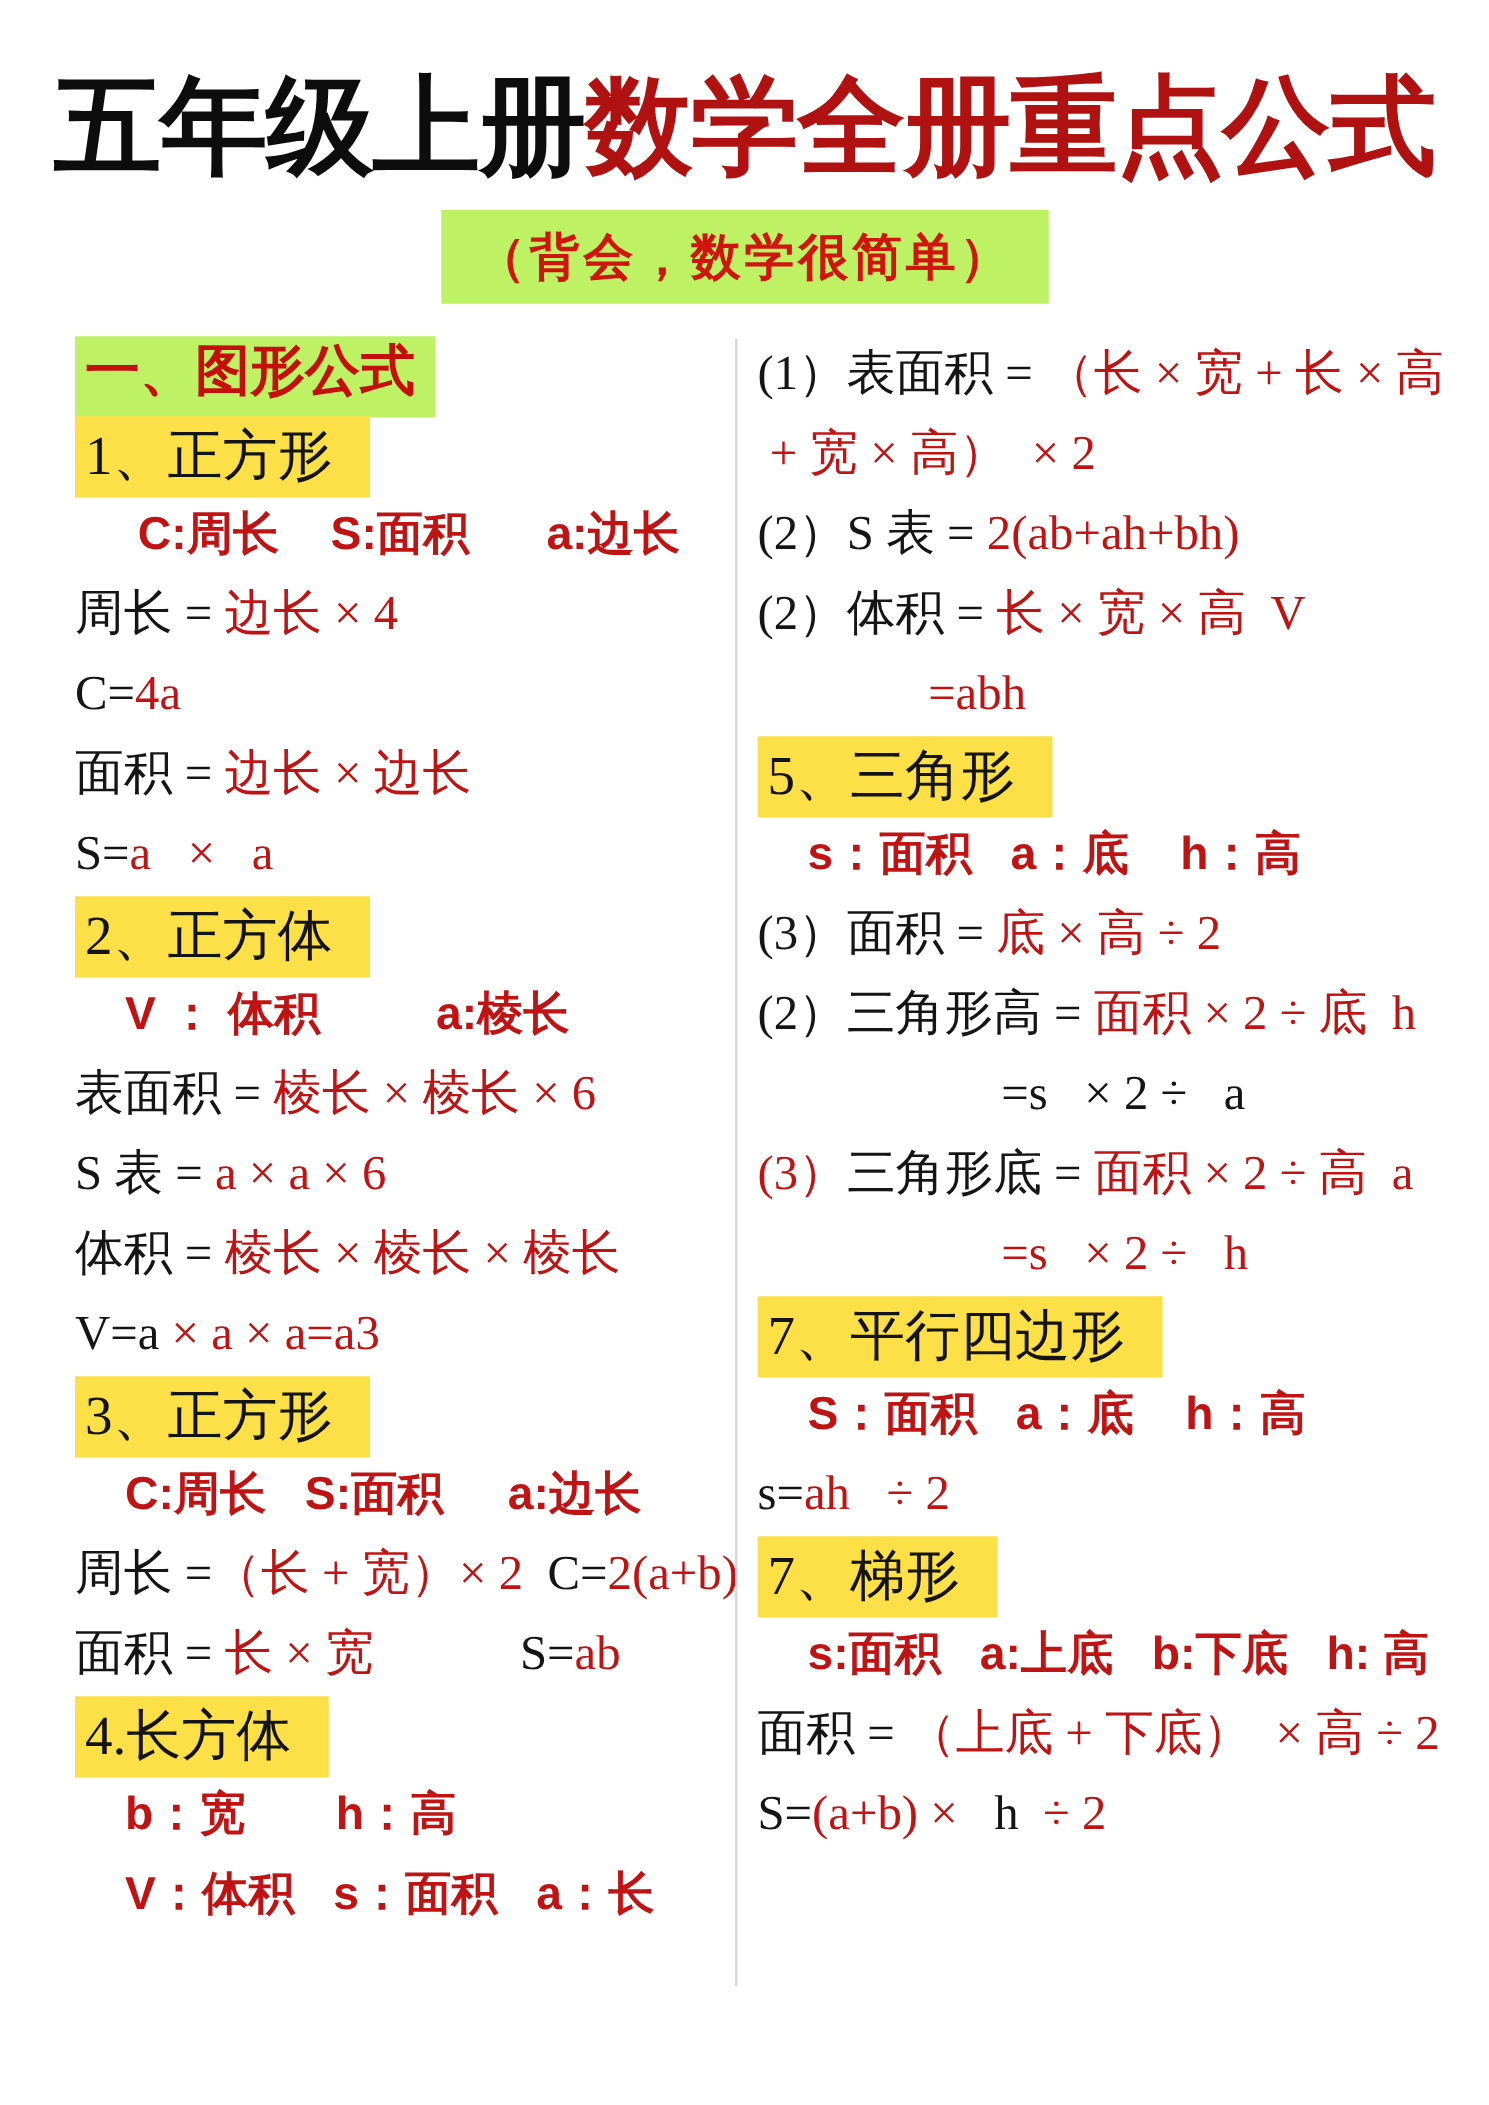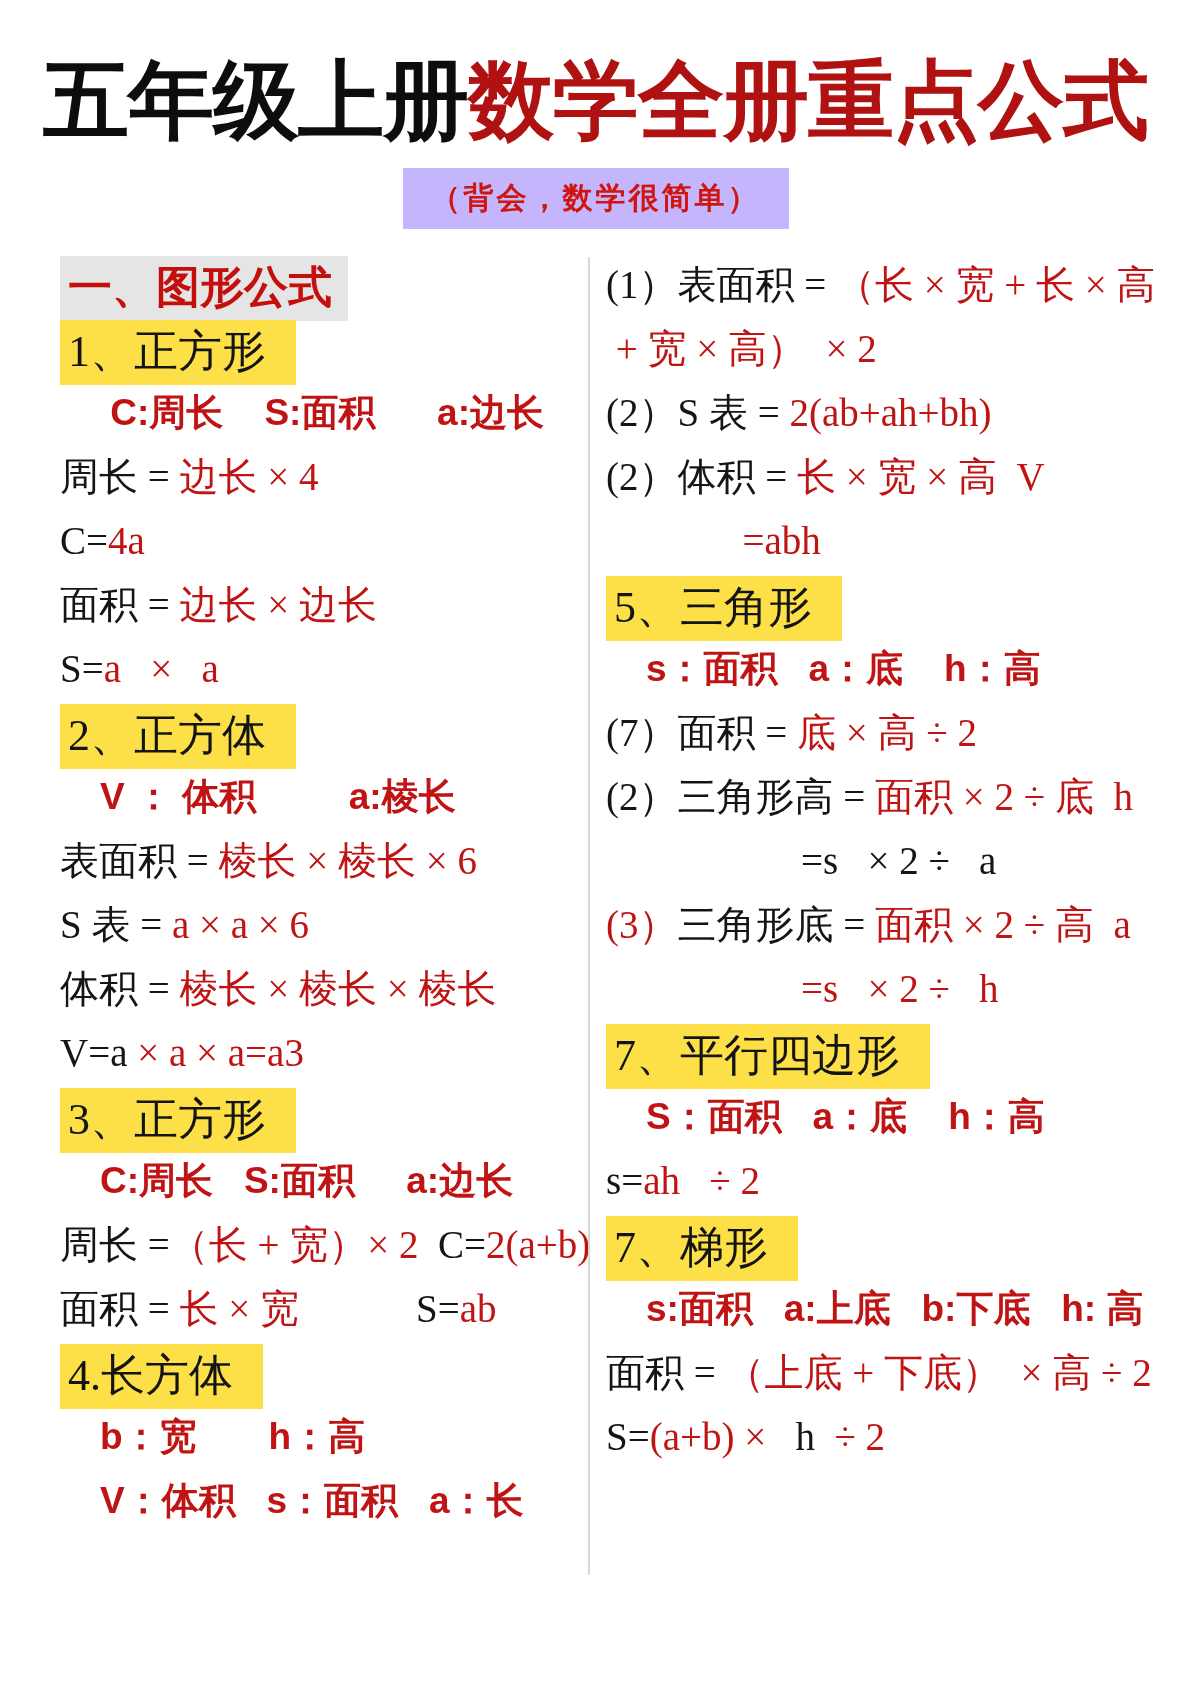--- a/index.html
+++ b/index.html
@@ -9,39 +9,39 @@
   }
   .page{padding-top:46px;}
   .title{
     text-align:center;font-weight:900;font-size:86px;line-height:1.3;
     letter-spacing:-1px;white-space:pre;
   }
   .title .t-black{color:#0d0d0d;}
   .title .t-red{color:#b01212;}
   .subtitle-row{text-align:center;margin-top:10px;}
   .subtitle{
-    display:inline-block;background:#c4b5fd;padding:10px 28px;
-    font-size:30px;font-weight:bold;color:#d0140f;letter-spacing:3px;white-space:pre;
+    display:inline-block;background:#bef264;padding:10px 28px;
+    font-size:40px;font-weight:bold;color:#d0140f;letter-spacing:3px;white-space:pre;
   }
   .content{display:flex;align-items:flex-start;padding:24px 36px 0 60px;}
   .col{flex:0 0 auto;}
   .col-left{width:528px;}
   .divider{flex:0 0 auto;width:2px;height:1318px;background:#d8d8d8;margin-top:4px;}
   .col-right{flex:1 1 auto;padding-left:16px;min-width:0;}
   .line{height:64px;line-height:64px;font-size:39px;color:#151515;white-space:pre;}
   .line .red{color:#c01414;}
   .line .black{color:#151515;}
   .line.label{
     font-family:"Liberation Sans",sans-serif;font-weight:bold;
     font-size:37px;color:#c01414;margin-left:40px;
   }
   .hl{display:inline-block;line-height:1.25;vertical-align:middle;}
   .hl-orange{
-    background:#e5e5e5;color:#c40f0c;font-weight:bold;
-    font-size:44px;padding:4px 16px 6px 8px;
+    background:#bef264;color:#c40f0c;font-weight:bold;
+    font-size:44px;padding:4px 16px 6px 8px;font-family:Liberation Mono, monospace;
   }
   .hl-pink{
     background:#fde047;color:#141414;
     font-size:44px;padding:4px 30px 6px 8px;
   }
 </style>
 </head>
 <body>
 
 <div class="page">
@@ -76,21 +76,21 @@
       </div>
     <div class="divider"></div>
     <div class="col col-right">
         <div class="line formula"><span class="black">(1）表面积 = </span><span class="red">（长 × 宽 + 长 × 高</span></div>
         <div class="line formula"><span class="black"> </span><span class="red">+ 宽 × 高）  × 2</span></div>
         <div class="line formula"><span class="black">(2）S 表 = </span><span class="red">2(ab+ah+bh)</span></div>
         <div class="line formula"><span class="black">(2）体积 = </span><span class="red">长 × 宽 × 高  V</span></div>
         <div class="line formula"><span class="black">              </span><span class="red">=abh</span></div>
         <div class="line pink"><span class="hl hl-pink">5、三角形</span></div>
         <div class="line label"><span class="red">s：面积   a：底    h：高</span></div>
-        <div class="line formula"><span class="black">(7）面积 = </span><span class="red">底 × 高 ÷ 2</span></div>
+        <div class="line formula"><span class="black">(3）面积 = </span><span class="red">底 × 高 ÷ 2</span></div>
         <div class="line formula"><span class="black">(2）三角形高 = </span><span class="red">面积 × 2 ÷ 底  h</span></div>
         <div class="line formula"><span class="black">                    =s   × 2 ÷   a</span></div>
         <div class="line formula"><span class="red">(3）</span><span class="black">三角形底 = </span><span class="red">面积 × 2 ÷ 高  a</span></div>
         <div class="line formula"><span class="black">                    </span><span class="red">=s   × 2 ÷   h</span></div>
         <div class="line pink"><span class="hl hl-pink">7、平行四边形</span></div>
         <div class="line label"><span class="red">S：面积   a：底    h：高</span></div>
         <div class="line formula"><span class="black">s=</span><span class="red">ah   ÷ 2</span></div>
         <div class="line pink"><span class="hl hl-pink">7、梯形</span></div>
         <div class="line label"><span class="red">s:面积   a:上底   b:下底   h: 高</span></div>
         <div class="line formula"><span class="black">面积 = </span><span class="red">（上底 + 下底）  × 高 ÷ 2</span></div>

